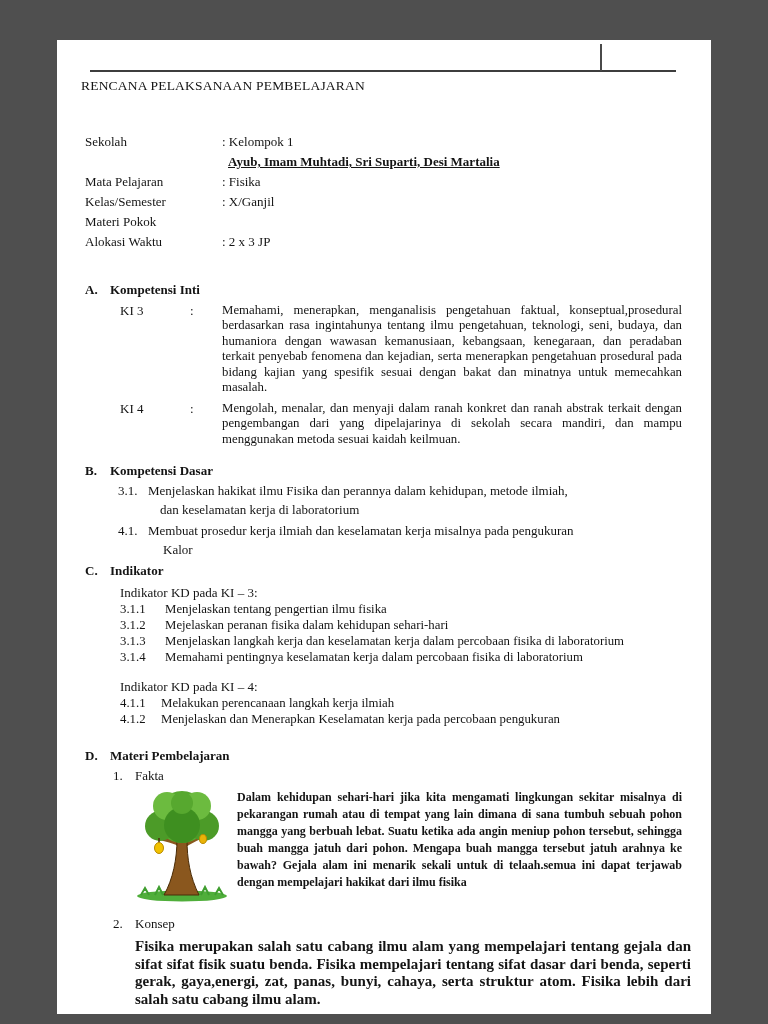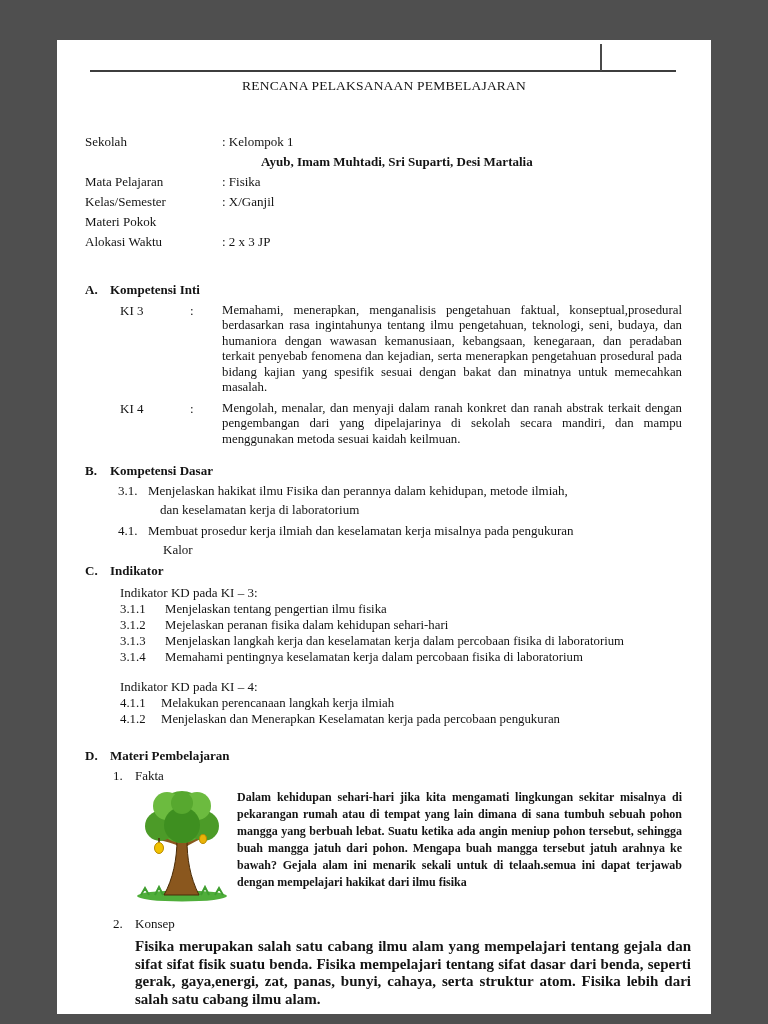--- a/index.html
+++ b/index.html
@@ -13,27 +13,27 @@
   }
   .viewer { position: relative; width: 768px; height: 1024px; }
   .page {
     position: absolute; left: 57px; top: 40px;
     width: 654px; height: 974px;
     background: #ffffff;
     font-size: 13px; line-height: 1.3;
   }
   .cursor-mark { position: absolute; left: 543px; top: 4px; width: 2px; height: 27px; background: #4a4a4a; }
   .top-rule { margin: 30px 35px 0 33px; border-top: 2px solid #3d3d3d; height: 0; }
-  .title    { margin-top: 5px; text-align: center; font-size: 13.5px; letter-spacing: .2px; }
+  .title    { margin-top: 5px; font-size: 13.5px; letter-spacing: .2px; padding-left: 24px; }
   .subtitle { margin-top: 2px; text-align: center; font-size: 13px; }
 
   .meta { margin: 38px 0 0 28px; }
   .meta-row { display: flex; height: 20px; align-items: center; }
   .meta-label { width: 137px; flex: none; }
-  .names { font-weight: bold; padding-left: 6px; margin-left: 33px; }
+  .names { font-weight: bold; text-decoration: underline; padding-left: 6px; }
 
   .sec-heading { margin-left: 28px; font-weight: bold; line-height: 17px; }
   .sec-letter { display: inline-block; width: 25px; }
 
   .section-a { margin-top: 28px; }
   .ki-row { display: flex; margin: 5px 0 0 63px; }
   .ki-label { width: 70px; flex: none; }
   .ki-colon { width: 32px; flex: none; }
   .ki-text { width: 460px; text-align: justify; font-size: 12.8px; line-height: 15.5px; }
 

